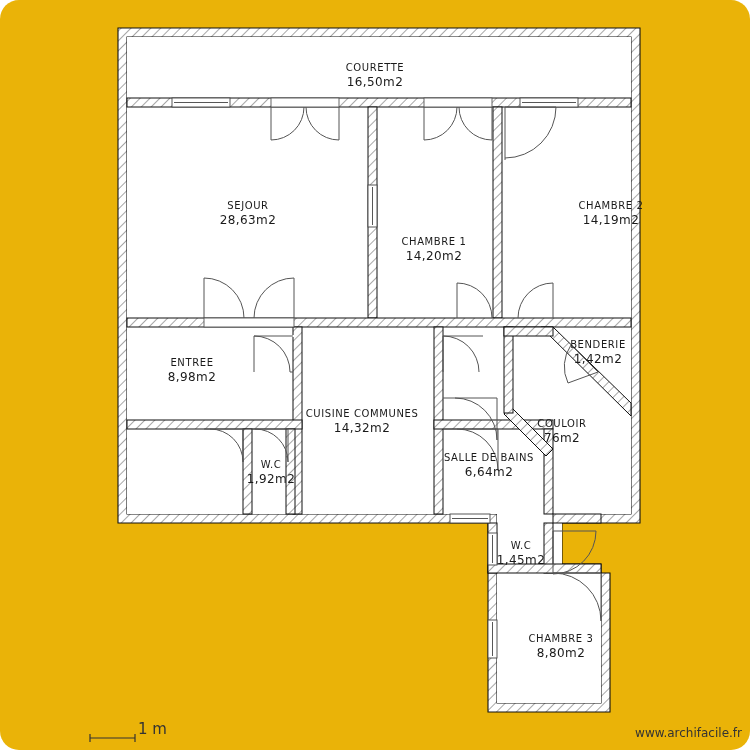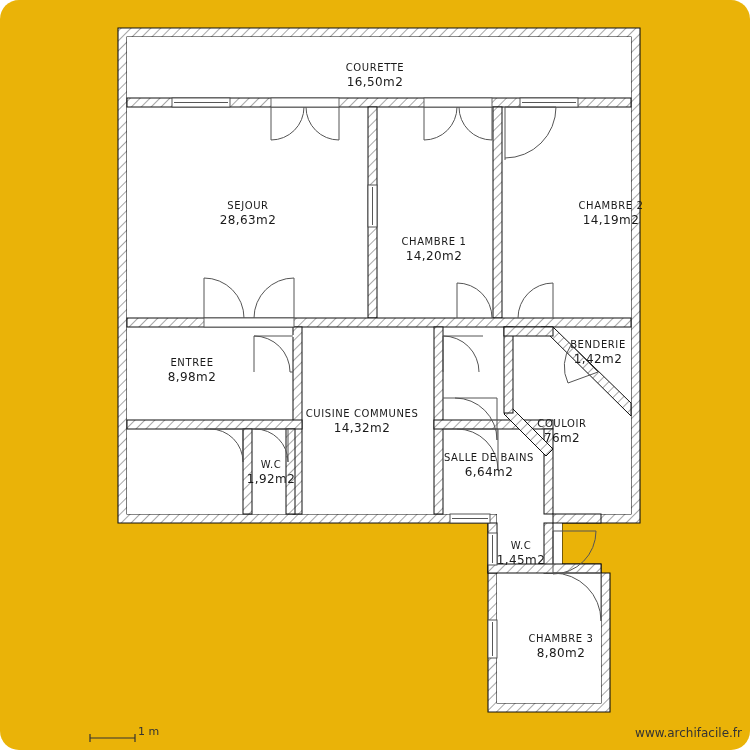--- a/index.html
+++ b/index.html
@@ -4,21 +4,21 @@
 <style>
   html,body{margin:0;padding:0;background:#ffffff;}
   body{width:750px;height:750px;font-family:"DejaVu Sans",sans-serif;overflow:hidden;}
   #plan{position:relative;width:750px;height:750px;background:#eab308;border-radius:19px;}
   svg.canvas{position:absolute;left:0;top:0;width:750px;height:750px;}
   .label{position:absolute;text-align:center;color:#1a1a1a;line-height:1.25;white-space:nowrap;pointer-events:none;}
   .label .nm{font-size:10px;letter-spacing:.6px;display:block;}
   .label .ar{font-size:12px;letter-spacing:.4px;display:block;}
   .label.clip{overflow:hidden;text-align:center;}
   .footer{position:absolute;right:8px;bottom:10px;font-size:12px;color:#333;}
-  .scaletxt{position:absolute;left:138px;bottom:12px;font-size:11px;color:#333;}
+  .scaletxt{position:absolute;left:138px;bottom:12px;font-size:15px;color:#333;}
 </style>
 </head>
 <body>
 
 <div id="plan">
 
   <svg class="canvas" viewBox="0 0 750 750">
     <defs>
       <pattern id="hatch" width="7" height="7" patternTransform="rotate(45)" patternUnits="userSpaceOnUse">
         <rect width="7" height="7" fill="#ffffff"></rect>

